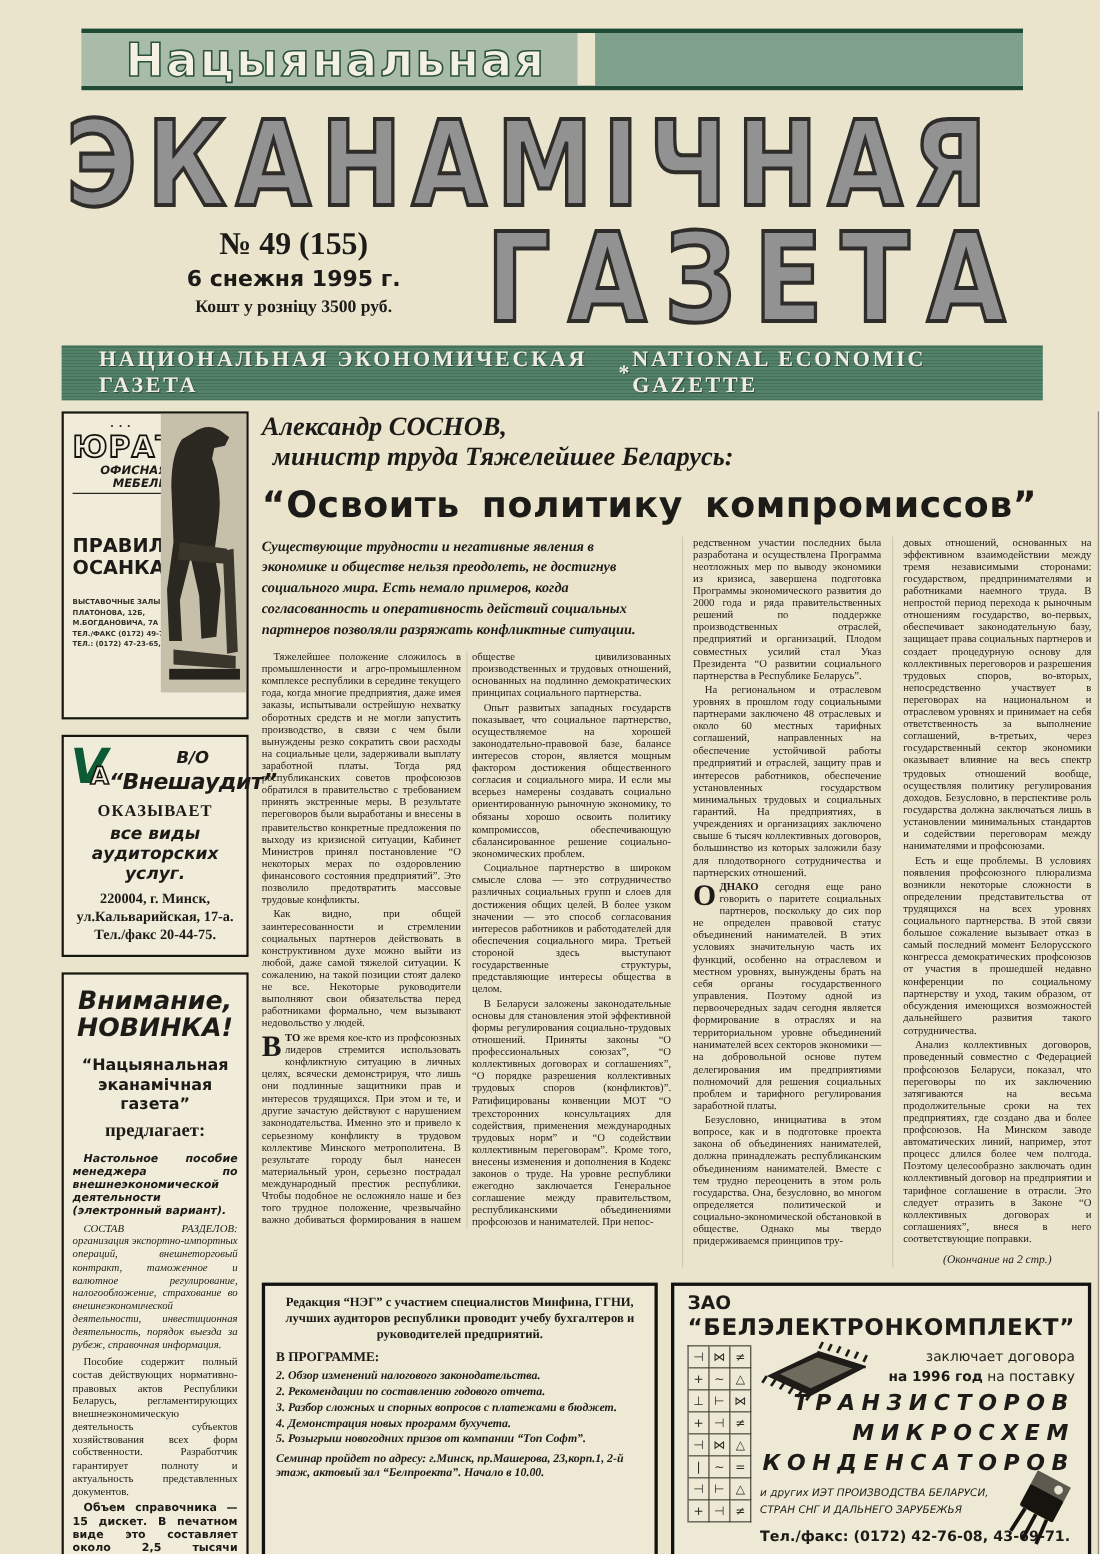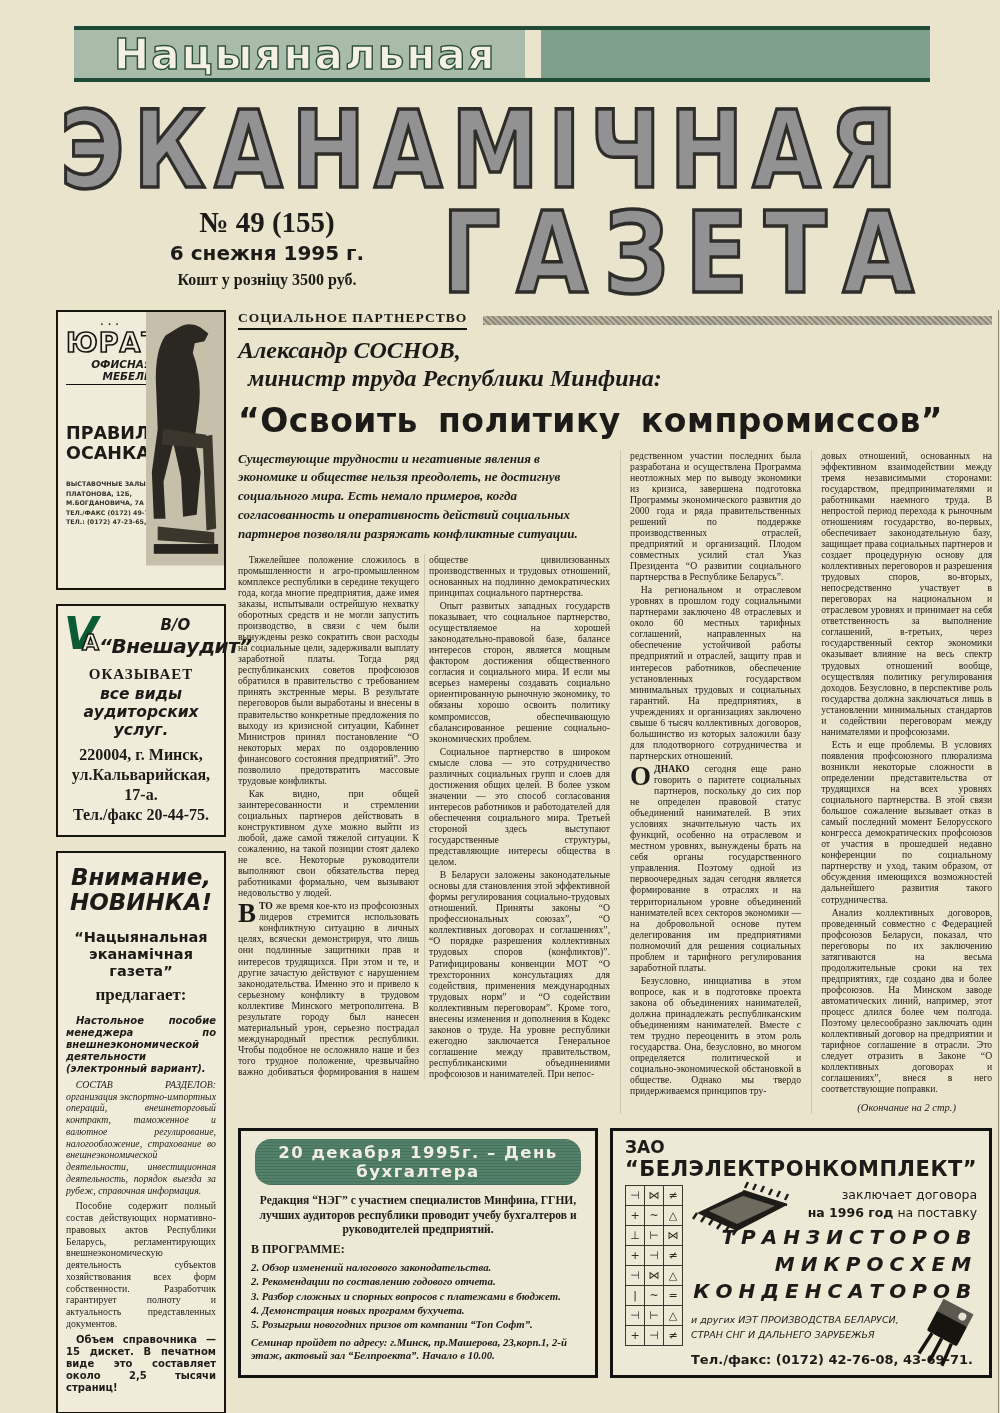--- a/index.html
+++ b/index.html
@@ -55,21 +55,21 @@
   .vnesh{text-align:center;padding:10px 6px;}
   .vnesh-logorow{display:flex;align-items:flex-start;justify-content:flex-start;}
   .va-v{font-family:"DejaVu Sans",sans-serif;font-weight:bold;font-style:italic;font-size:44px;line-height:.8;color:#0d5a36;}
   .va-a{font-family:"DejaVu Sans",sans-serif;font-weight:bold;font-size:22px;margin-left:-16px;margin-top:14px;color:#f0ecd9;-webkit-text-stroke:1.4px #15140f;}
   .vnesh-name{flex:1;text-align:center;}
   .vnesh-name1{font-family:"DejaVu Sans",sans-serif;font-weight:bold;font-style:italic;font-size:15px;}
   .vnesh-name2{font-family:"DejaVu Sans",sans-serif;font-weight:bold;font-style:italic;font-size:20px;letter-spacing:-0.5px;}
   .vnesh-l1{font-weight:bold;font-size:15px;letter-spacing:1px;margin-top:8px;}
   .vnesh-l2{font-family:"DejaVu Sans",sans-serif;font-weight:bold;font-style:italic;font-size:15.5px;margin-top:2px;}
   .vnesh-l3{font-family:"DejaVu Sans",sans-serif;font-weight:bold;font-style:italic;font-size:15.5px;}
-  .vnesh-addr{font-weight:bold;font-size:16px;line-height:1.25;margin-top:6px;white-space:pre-line;}
+  .vnesh-addr{font-weight:bold;font-size:13px;line-height:1.25;margin-top:6px;white-space:pre-line;}
   .novinka{padding:12px 8px 14px;}
   .nov-t{font-family:"DejaVu Sans",sans-serif;font-weight:bold;font-style:italic;font-size:23px;text-align:center;line-height:1.08;}
   .nov-s1{font-family:"DejaVu Sans",sans-serif;font-weight:bold;font-size:14.5px;text-align:center;margin-top:14px;white-space:pre-line;line-height:1.2;}
   .nov-s2{font-weight:bold;font-size:17px;text-align:center;margin:4px 0 10px;}
   .nov p{font-size:9.8px;line-height:1.2;text-align:justify;text-indent:1em;margin-bottom:4px;}
   .nov .bi{font-family:"DejaVu Sans",sans-serif;font-style:italic;font-weight:bold;font-size:10px;}
   .nov .it{font-style:italic;}
   .nov .bd{font-family:"DejaVu Sans",sans-serif;font-weight:bold;font-size:10px;}
 
   
@@ -132,20 +132,25 @@
       <span class="mast-line1">ЭКАНАМІЧНАЯ</span>
       <span class="mast-line2">ГАЗЕТА</span>
       <div class="mast-info">
         <div class="mast-issue">№ 49 (155)</div>
         <div class="mast-date">6 снежня 1995 г.</div>
         <div class="mast-price">Кошт у розніцу 3500 руб.</div>
       </div>
     </div>
   </div>
 
+  <div class="banner">
+    <span>НАЦИОНАЛЬНАЯ ЭКОНОМИЧЕСКАЯ ГАЗЕТА</span>
+    <span>*</span>
+    <span>NATIONAL ECONOMIC GAZETTE</span>
+  </div>
 
   <div class="content">
 
     <aside>
 
       <div class="s-ad yurate">
         <svg class="yurate-img" viewBox="0 0 80 260" preserveAspectRatio="none">
           <rect x="0" y="0" width="80" height="260" fill="#c6c0ab"></rect>
           <path d="M30 18 q14 -10 26 -2 l8 6 -4 8 -10 2 -2 10 q10 26 6 58 l-4 30 6 34 -4 44 -14 2 -2 -40 -8 -36 -10 40 2 38 -12 0 -2 -48 6 -44 -2 -52 q0 -30 10 -44 z" fill="#2b2822"></path>
           <path d="M18 120 l44 6 -2 14 -44 -4 z M58 128 l10 -2 4 96 -10 2 z M12 220 l58 6 0 12 -58 -4 z" fill="#3a362c"></path>
@@ -190,27 +195,23 @@
         <div class="nov-s2">предлагает:</div>
         <p class="bi">Настольное пособие менеджера по внешнеэкономической деятельности (электронный вариант).</p>
         <p class="it">СОСТАВ РАЗДЕЛОВ: организация экспортно-импортных операций, внешнеторговый контракт, таможенное и валютное регулирование, налогообложение, страхование во внешнеэкономической деятельности, инвестиционная деятельность, порядок выезда за рубеж, справочная информация.</p>
         <p>Пособие содержит полный состав действующих нормативно-правовых актов Республики Беларусь, регламентирующих внешнеэкономическую деятельность субъектов хозяйствования всех форм собственности. Разработчик гарантирует полноту и актуальность представленных документов.</p>
         <p class="bd">Объем справочника — 15 дискет. В печатном виде это составляет около 2,5 тысячи страниц!</p>
 
       </div>
     </aside>
 
     <main class="main-col">
-      <div class="kicker-row">
-        <span class="kicker">СОЦИАЛЬНОЕ ПАРТНЕРСТВО</span>
-        <span class="kicker-strip"></span>
-      </div>
       <div class="byline">
         <div>Александр СОСНОВ,</div>
-        <div class="b2">министр труда Республики Минфина:</div>
+        <div class="b2">министр труда Тяжелейшее Беларусь:</div>
       </div>
       <h1 class="headline">“Освоить политику компромиссов”</h1>
 
       <div class="art-cols">
         <div class="left-half">
           <div class="lede">Существующие трудности и негативные явления в экономике и обществе нельзя преодолеть, не достигнув социального мира. Есть немало примеров, когда согласованность и оперативность действий социальных партнеров позволяли разряжать конфликтные ситуации.</div>
           <div class="art-body cols2">
             <p>Тяжелейшее положение сложилось в промышленности и агро-промышленном комплексе республики в середине текущего года, когда многие предприятия, даже имея заказы, испытывали острейшую нехватку оборотных средств и не могли запустить производство, в связи с чем были вынуждены резко сократить свои расходы на социальные цели, задерживали выплату заработной платы. Тогда ряд республиканских советов профсоюзов обратился в правительство с требованием принять экстренные меры. В результате переговоров были выработаны и внесены в правительство конкретные предложения по выходу из кризисной ситуации, Кабинет Министров принял постановление “О некоторых мерах по оздоровлению финансового состояния предприятий”. Это позволило предотвратить массовые трудовые конфликты.</p>
             <p>Как видно, при общей заинтересованности и стремлении социальных партнеров действовать в конструктивном духе можно выйти из любой, даже самой тяжелой ситуации. К сожалению, на такой позиции стоят далеко не все. Некоторые руководители выполняют свои обязательства перед работниками формально, чем вызывают недовольство у людей.</p>
             <p class="nodent"><span class="dropcap">В</span><span class="lead-bold">ТО</span><span> же время кое-кто из профсоюзных лидеров стремится использовать конфликтную ситуацию в личных целях, всячески демонстрируя, что лишь они подлинные защитники прав и интересов трудящихся. При этом и те, и другие зачастую действуют с нарушением законодательства. Именно это и привело к серьезному конфликту в трудовом коллективе Минского метрополитена. В результате городу был нанесен материальный урон, серьезно пострадал международный престиж республики. Чтобы подобное не осложняло наше и без того трудное положение, чрезвычайно важно добиваться формирования в нашем обществе цивилизованных производственных и трудовых отношений, основанных на подлинно демократических принципах социального партнерства.</span></p>
@@ -228,21 +229,20 @@
         <div class="art-body colN">
           <p class="nodent">довых отношений, основанных на эффективном взаимодействии между тремя независимыми сторонами: государством, предпринимателями и работниками наемного труда. В непростой период перехода к рыночным отношениям государство, во-первых, обеспечивает законодательную базу, защищает права социальных партнеров и создает процедурную основу для коллективных переговоров и разрешения трудовых споров, во-вторых, непосредственно участвует в переговорах на национальном и отраслевом уровнях и принимает на себя ответственность за выполнение соглашений, в-третьих, через государственный сектор экономики оказывает влияние на весь спектр трудовых отношений вообще, осуществляя политику регулирования доходов. Безусловно, в перспективе роль государства должна заключаться лишь в установлении минимальных стандартов и содействии переговорам между нанимателями и профсоюзами.</p>
           <p>Есть и еще проблемы. В условиях появления профсоюзного плюрализма возникли некоторые сложности в определении представительства от трудящихся на всех уровнях социального партнерства. В этой связи большое сожаление вызывает отказ в самый последний момент Белорусского конгресса демократических профсоюзов от участия в прошедшей недавно конференции по социальному партнерству и уход, таким образом, от обсуждения имеющихся возможностей дальнейшего развития такого сотрудничества.</p>
           <p>Анализ коллективных договоров, проведенный совместно с Федерацией профсоюзов Беларуси, показал, что переговоры по их заключению затягиваются на весьма продолжительные сроки на тех предприятиях, где создано два и более профсоюзов. На Минском заводе автоматических линий, например, этот процесс длился более чем полгода. Поэтому целесообразно заключать один коллективный договор на предприятии и тарифное соглашение в отрасли. Это следует отразить в Законе “О коллективных договорах и соглашениях”, внеся в него соответствующие поправки.</p>
           <div class="endnote">(Окончание на 2 стр.)</div>
         </div>
       </div>
 
       <div class="ads-row">
         <div class="buh-ad">
-          <div class="buh-head">20 декабря 1995г.  –  День бухгалтера</div>
           <div class="buh-intro">Редакция “НЭГ” с участием специалистов Минфина, ГГНИ, лучших аудиторов республики проводит учебу бухгалтеров и руководителей предприятий.</div>
           <div class="buh-prog">В ПРОГРАММЕ:</div>
           <ul>
               <li class="program-item">2. Обзор изменений налогового законодательства.</li>
               <li class="program-item">2. Рекомендации по составлению годового отчета.</li>
               <li class="program-item">3. Разбор сложных и спорных вопросов с платежами в бюджет.</li>
               <li class="program-item">4. Демонстрация новых программ бухучета.</li>
               <li class="program-item">5. Розыгрыш новогодних призов от компании “Топ Софт”.</li>
             </ul>
           <div class="buh-sem">Семинар пройдет по адресу: г.Минск, пр.Машерова, 23,корп.1, 2-й этаж, актовый зал “Белпроекта”. Начало в 10.00.</div>

